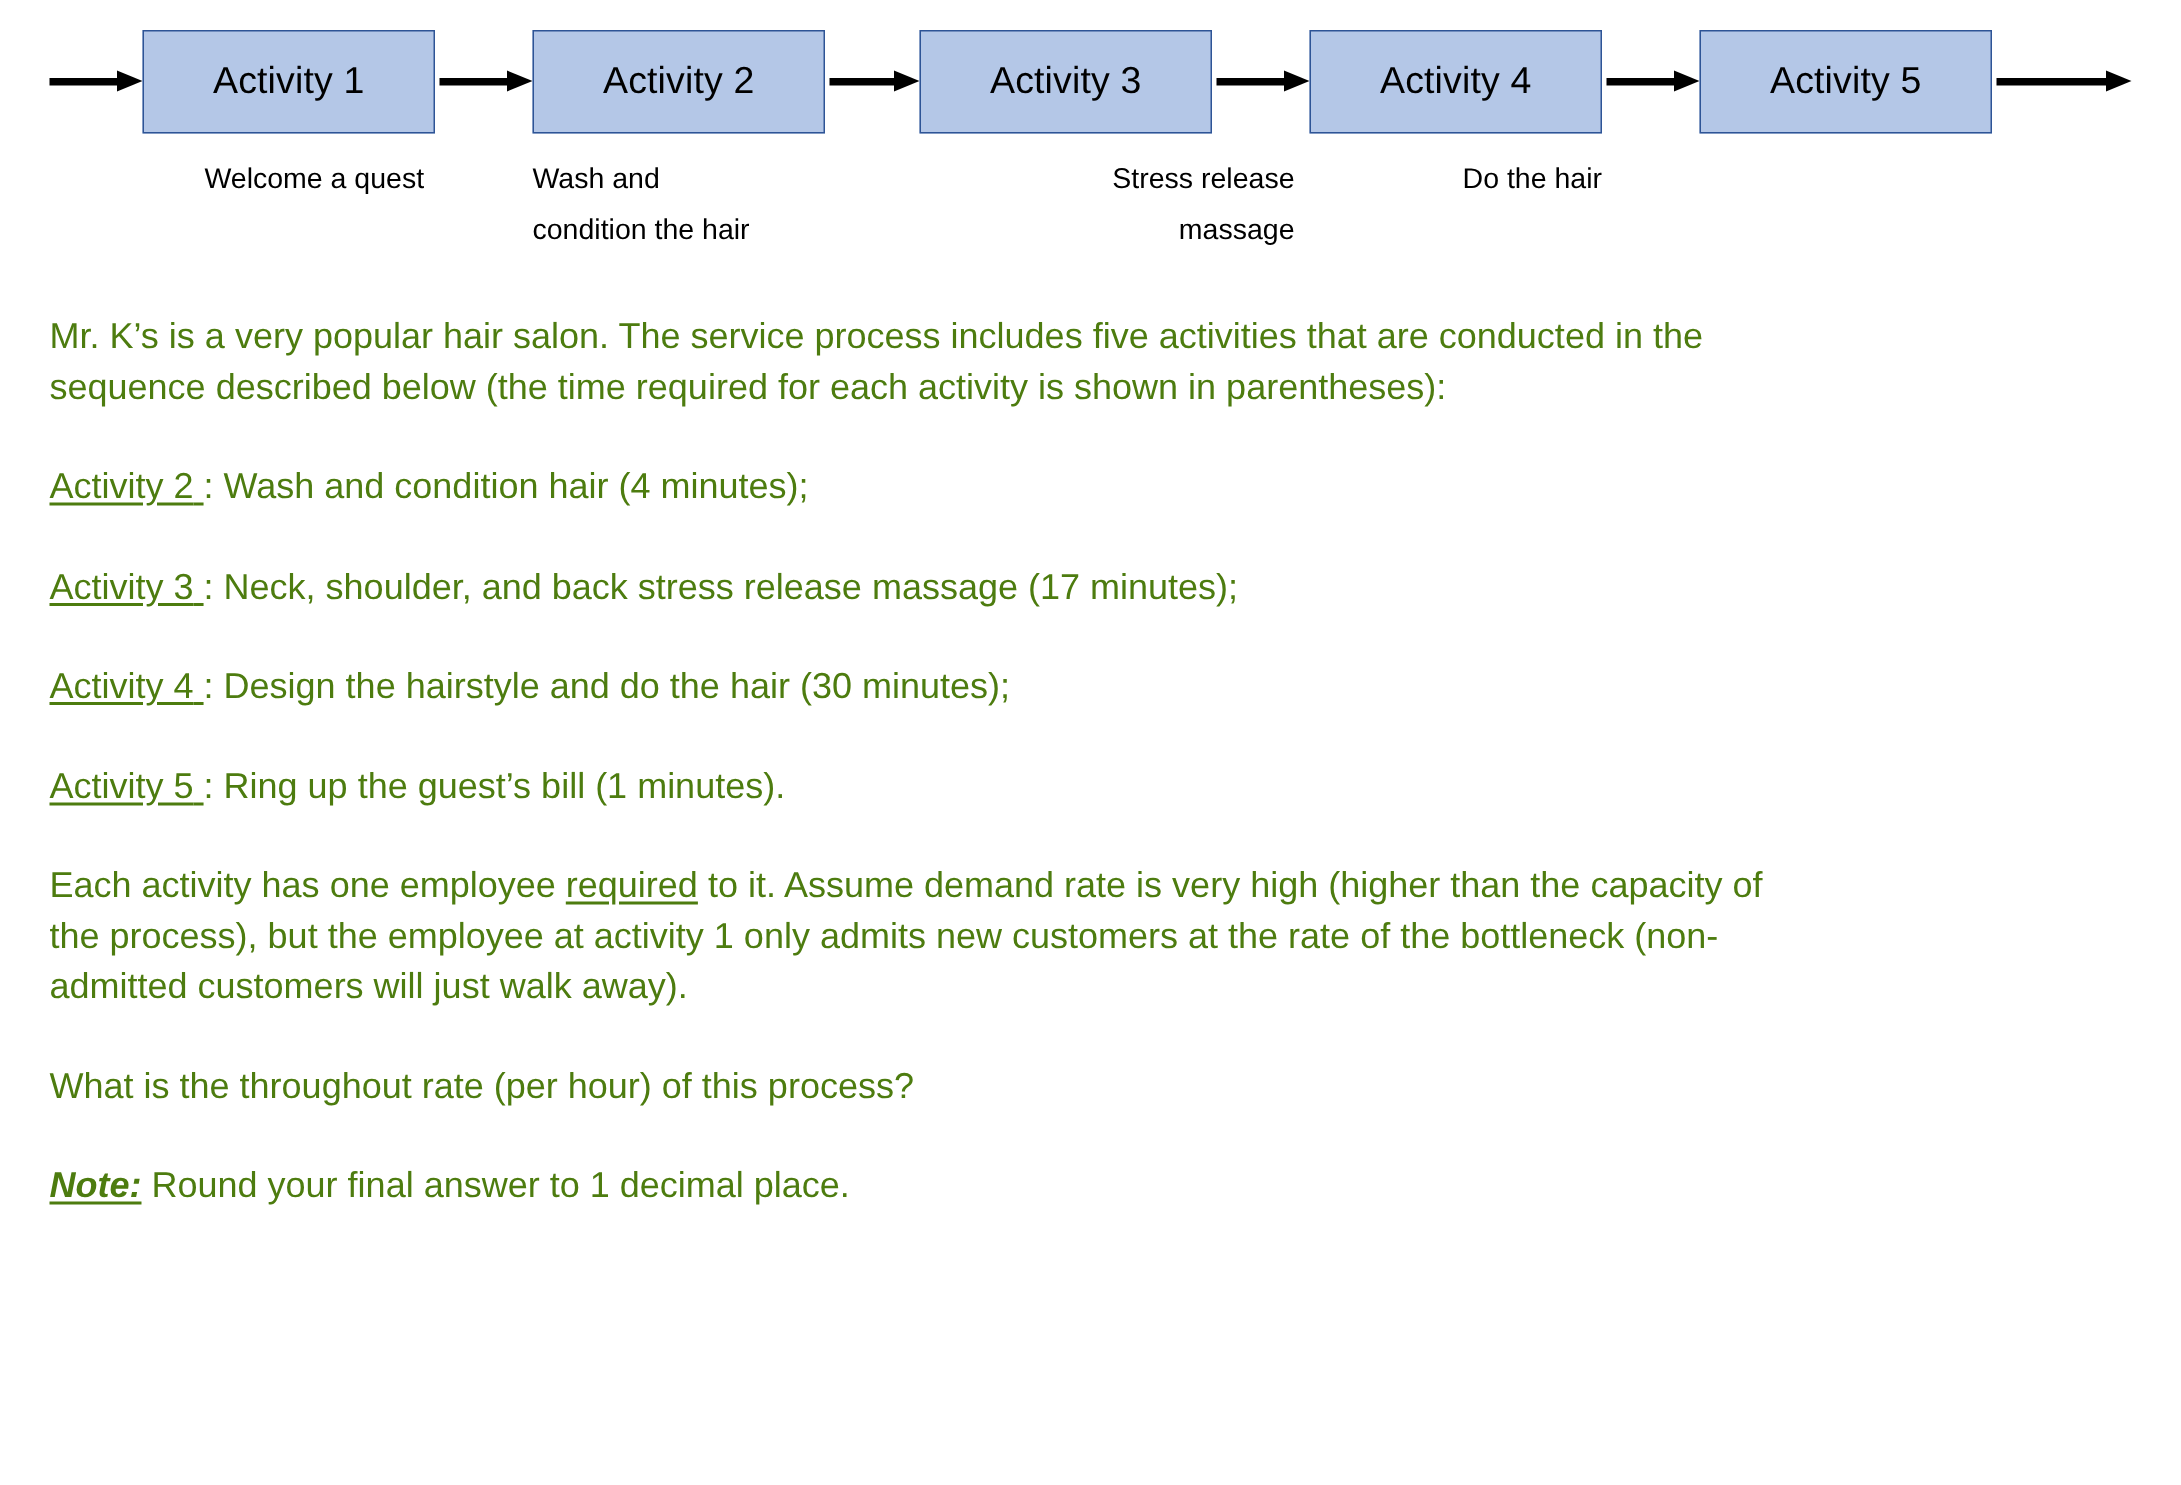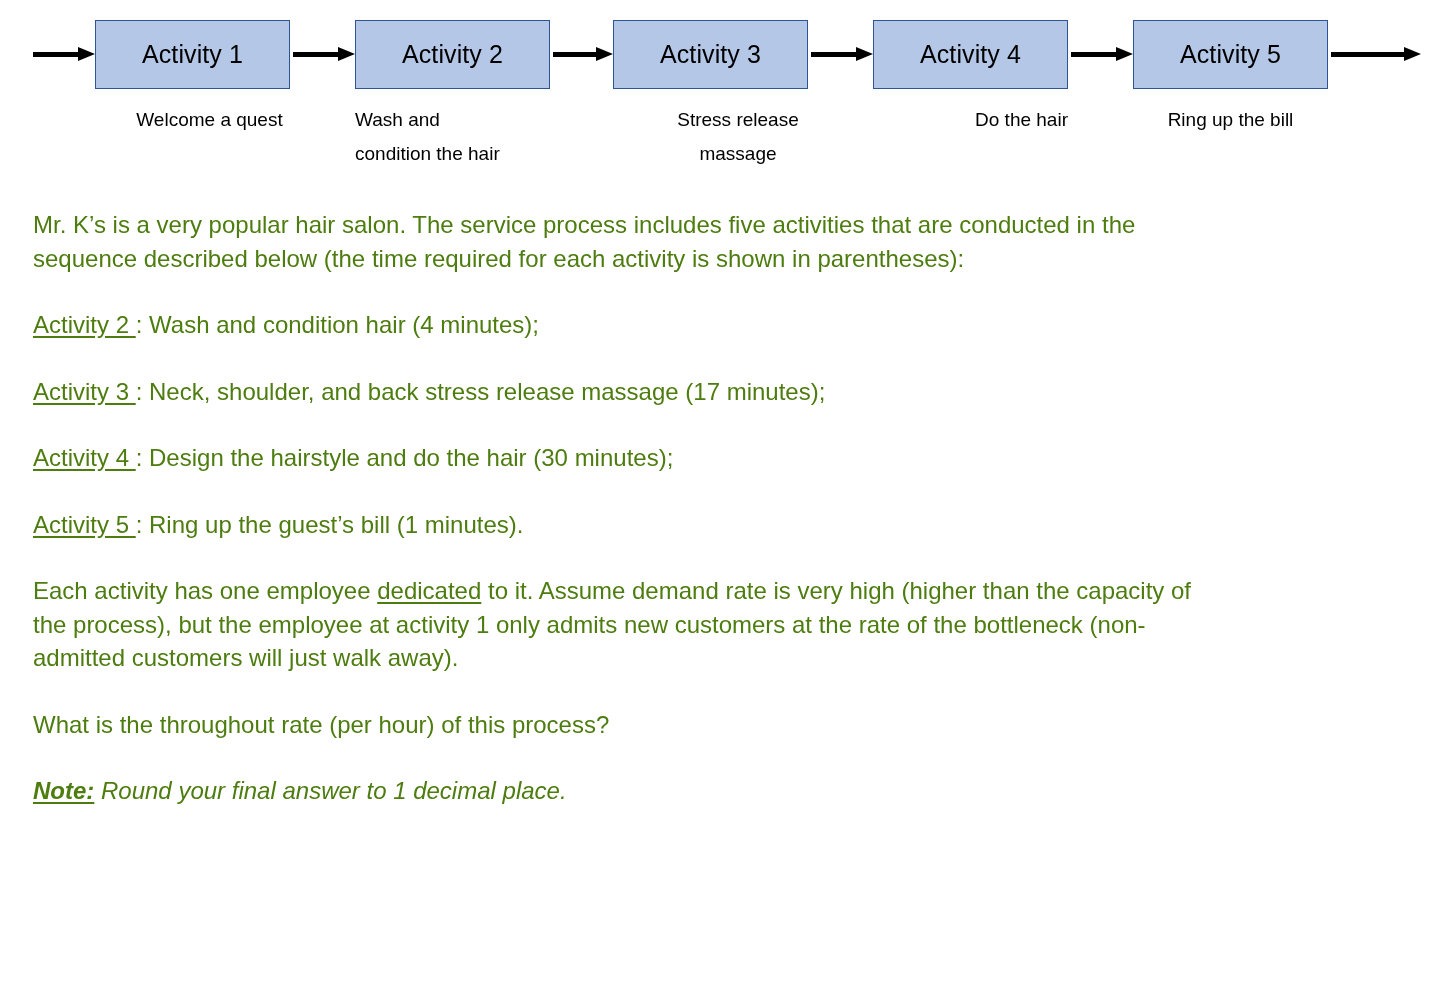--- a/index.html
+++ b/index.html
@@ -79,21 +79,21 @@
     color: #4d7c0f;
     margin: 0 0 33px 0;
   }
   .u { text-decoration: underline; text-underline-offset: 3px; }
   .note-label {
     font-weight: bold;
     font-style: italic;
     text-decoration: underline;
     text-underline-offset: 3px;
   }
-  .note-body { font-style: italic; }
+  .note-body { }
 </style>
 </head>
 <body>
 
 <div id="flowchart">
 
   <div class="arrow" style="left:33px; width:62px;">
     <div class="shaft" style="width:45px;"></div>
       <div class="head"></div>
   </div>
@@ -134,24 +134,23 @@
     <span>Activity 5</span>
   </div>
   <div class="arrow" style="left:1331px; width:90px;">
     <div class="shaft" style="width:73px;"></div>
       <div class="head"></div>
   </div>
 
   <div class="caption" style="left:112px; top:103px; width:195px; text-align:center;">Welcome a quest</div>
   <div class="caption" style="left:355px; top:103px; width:250px; text-align:left;">Wash and
 condition the hair</div>
-  <div class="caption" style="left:613px; top:103px; width:250px; text-align:center;">Stress release
+  <div class="caption" style="left:613px; top:103px; width:250px; text-align:right;">Stress release
 massage</div>
   <div class="caption" style="left:873px; top:103px; width:195px; text-align:right;">Do the hair</div>
-  <div class="caption" style="left:1133px; top:103px; width:195px; text-align:center;">Ring up the bill</div>
 </div>
 
 <div id="prose">
 
   <p class="para">Mr. K’s is a very popular hair salon. The service process includes five activities that are conducted in the sequence described below (the time required for each activity is shown in parentheses):</p>
 
 
   <p class="para">
     <span class="u">Activity 2</span><span class="u">&nbsp;</span><span>: Wash and condition hair (4 minutes);</span>
   </p>
@@ -162,21 +161,21 @@
 
   <p class="para">
     <span class="u">Activity 4</span><span class="u">&nbsp;</span><span>: Design the hairstyle and do the hair (30 minutes);</span>
   </p>
 
   <p class="para">
     <span class="u">Activity 5</span><span class="u">&nbsp;</span><span>: Ring up the guest’s bill (1 minutes).</span>
   </p>
 
   <p class="para">
-    <span>Each activity has one employee </span><span class="u">dedicated</span><span> to it.  Assume demand rate is very high (higher than the capacity of the process), but the employee at activity 1 only admits new customers at the rate of the bottleneck (non-admitted customers will just walk away).</span>
+    <span>Each activity has one employee </span><span class="u">required</span><span> to it.  Assume demand rate is very high (higher than the capacity of the process), but the employee at activity 1 only admits new customers at the rate of the bottleneck (non-admitted customers will just walk away).</span>
   </p>
 
   <p class="para">What is the throughout rate (per hour) of this process?</p>
 
   <p class="para">
     <span class="note-label">Note:</span><span class="note-body"> Round your final answer to 1 decimal place.</span>
   </p>
 </div>
 
 </body></html>

